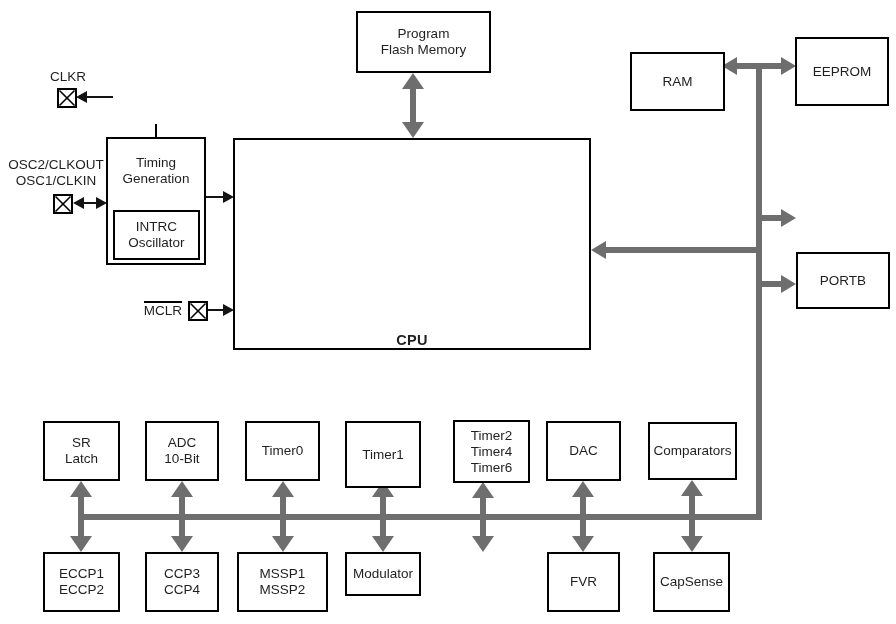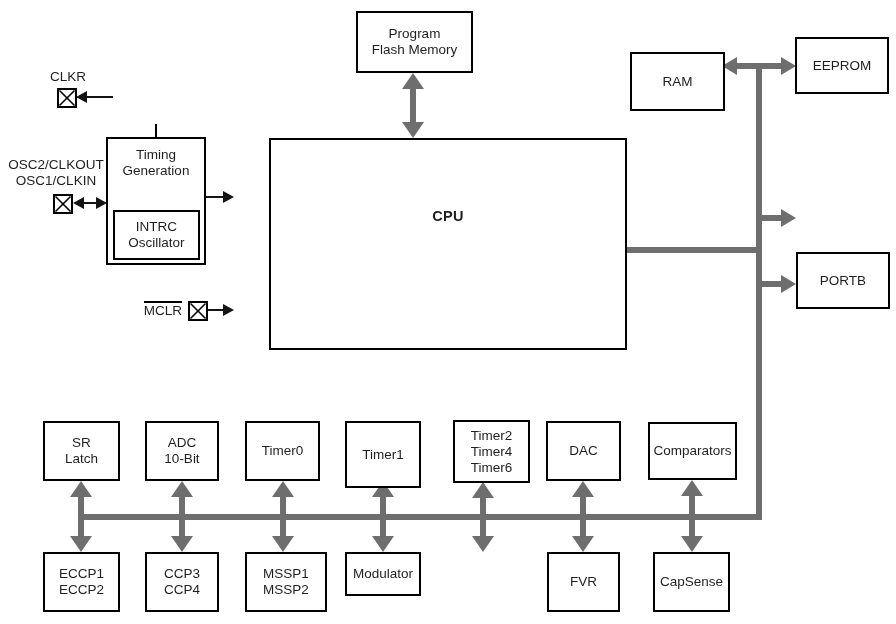--- a/index.html
+++ b/index.html
@@ -22,22 +22,22 @@
     background:#fff;
     display:flex;align-items:center;justify-content:center;
   }
   .lbl{
     white-space:pre-line;
     text-align:center;
     font-size:13.5px;
     line-height:16px;
   }
   .box.tg{align-items:flex-start;}
-  .box.tg .lbl{padding-top:8px;}
-  .box.cpu{align-items:flex-start;margin-left:36px;}
+  .box.tg .lbl{padding-top:16px;}
+  .box.cpu{align-items:flex-end;}
   .box.cpu .lbl{padding-top:68px;font-weight:bold;font-size:14.5px;letter-spacing:.3px;}
   .plabel{
     position:absolute;
     font-size:13.5px;line-height:16px;
     text-align:center;
     white-space:nowrap;
   }
   .overline{border-top:2px solid #000;padding-top:0px;display:inline-block;}
   
   .busV,.busH{position:absolute;background:var(--gray);}
@@ -126,39 +126,39 @@
         <line x1="2.5" y1="2.5" x2="17.5" y2="17.5" stroke="#000" stroke-width="1.6"></line>
         <line x1="17.5" y1="2.5" x2="2.5" y2="17.5" stroke="#000" stroke-width="1.6"></line>
       </svg>
   </span>
 
   <div class="plabel" style="left:40px;top:69px;width:56px">CLKR</div>
   <div class="plabel" style="left:2px;top:157px;width:108px">OSC2/CLKOUT</div>
   <div class="plabel" style="left:2px;top:173px;width:108px">OSC1/CLKIN</div>
   <div class="plabel" style="left:140px;top:301px;width:46px"><span class="overline">MCLR</span></div>
 
-  <div class="box" style="left:356px;top:11px;width:117px;height:62px">
+  <div class="box" style="left:356px;top:11px;width:135px;height:62px">
       <span class="lbl">Program
 Flash Memory</span>
     </div>
   <div class="box tg" style="left:106px;top:137px;width:100px;height:128px">
       <span class="lbl">Timing
 Generation</span>
     </div>
   <div class="box" style="left:113px;top:210px;width:87px;height:50px">
       <span class="lbl">INTRC
 Oscillator</span>
     </div>
   <div class="box cpu" style="left:233px;top:138px;width:358px;height:212px">
       <span class="lbl">CPU</span>
     </div>
   <div class="box" style="left:630px;top:52px;width:95px;height:59px">
       <span class="lbl">RAM</span>
     </div>
-  <div class="box" style="left:795px;top:37px;width:94px;height:57px">
+  <div class="box" style="left:795px;top:37px;width:94px;height:69px">
       <span class="lbl">EEPROM</span>
     </div>
   <div class="box" style="left:796px;top:252px;width:94px;height:57px">
       <span class="lbl">PORTB</span>
     </div>
 
   <div class="box" style="left:43px;top:421px;width:77px;height:60px">
       <span class="lbl">SR
 Latch</span>
     </div>
@@ -185,21 +185,21 @@
     </div>
 
   <div class="box" style="left:43px;top:552px;width:77px;height:60px">
       <span class="lbl">ECCP1
 ECCP2</span>
     </div>
   <div class="box" style="left:145px;top:552px;width:74px;height:60px">
       <span class="lbl">CCP3
 CCP4</span>
     </div>
-  <div class="box" style="left:245px;top:552px;width:82px;height:60px">
+  <div class="box" style="left:237px;top:552px;width:91px;height:60px">
       <span class="lbl">MSSP1
 MSSP2</span>
     </div>
   <div class="box" style="left:345px;top:552px;width:76px;height:44px">
       <span class="lbl">Modulator</span>
     </div>
   <div class="box" style="left:547px;top:552px;width:73px;height:60px">
       <span class="lbl">FVR</span>
     </div>
   <div class="box" style="left:653px;top:552px;width:77px;height:60px">

